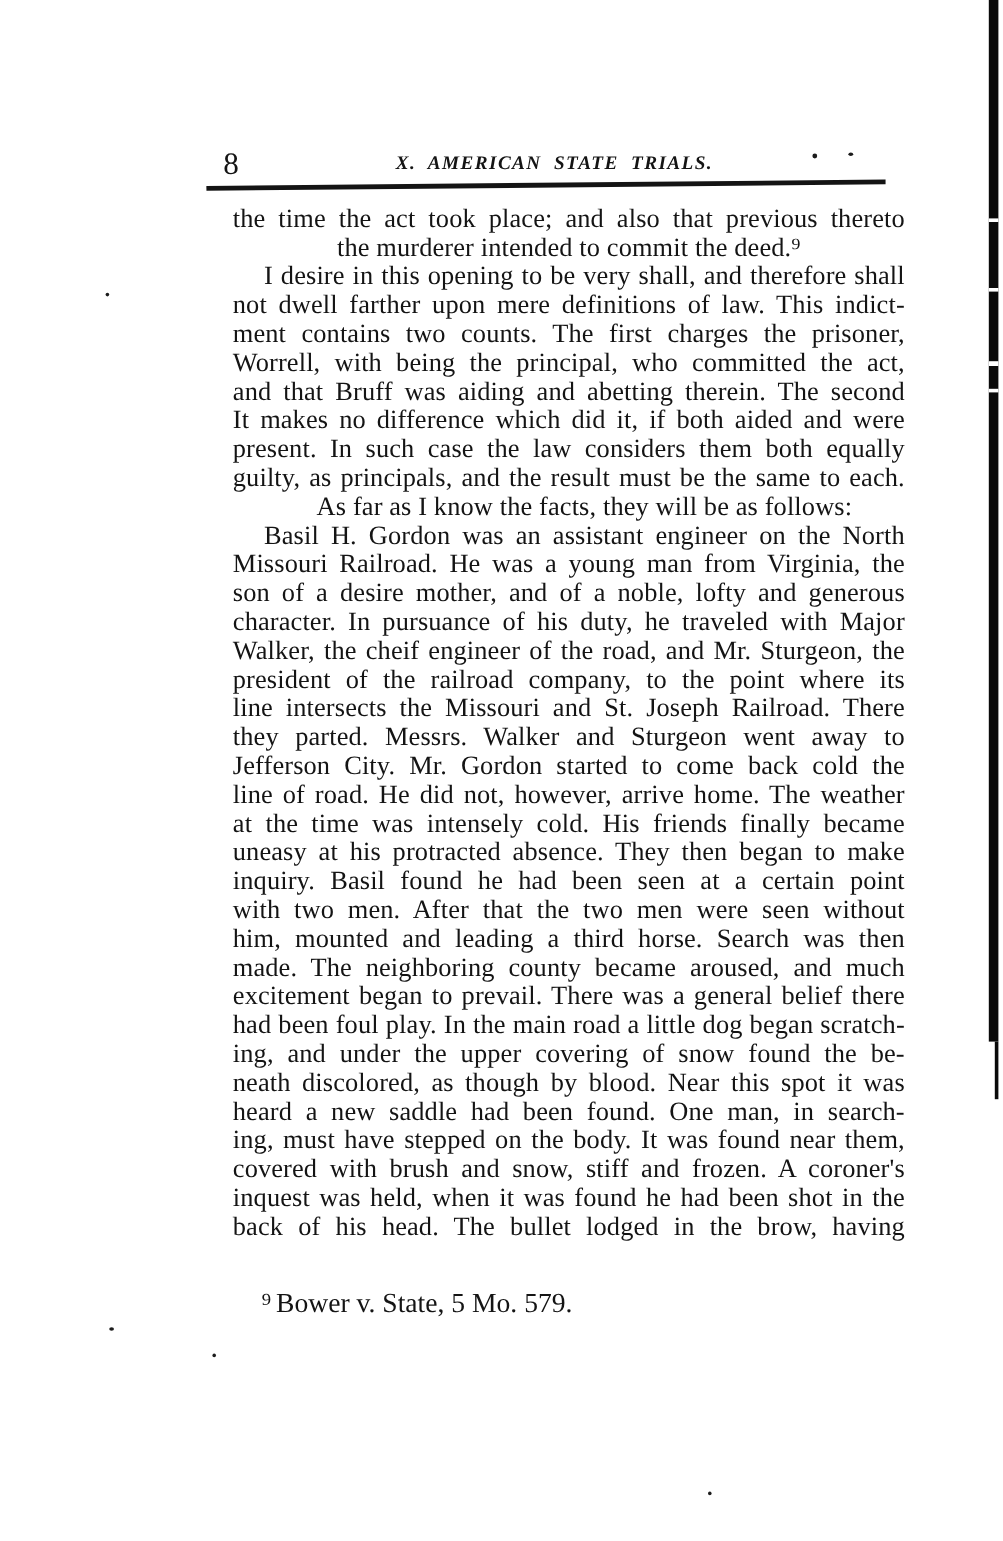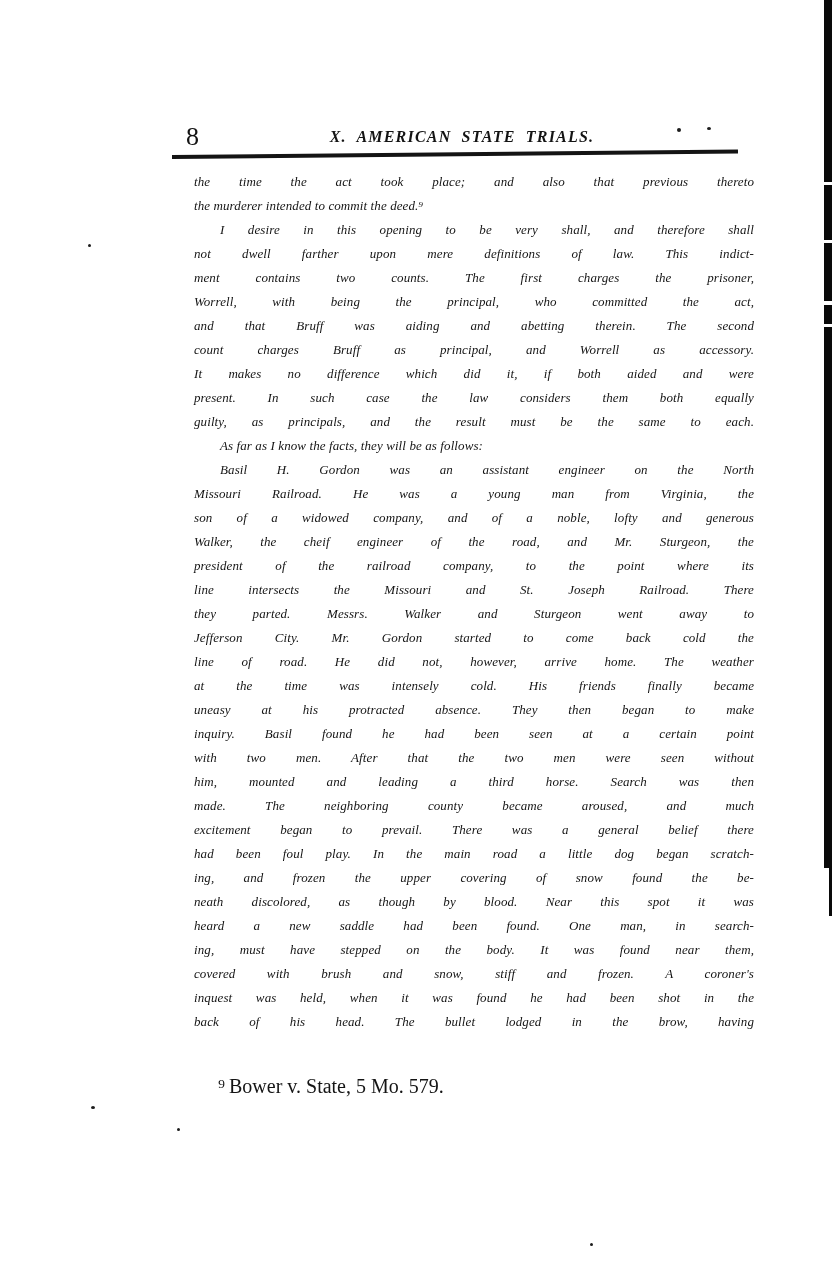--- a/index.html
+++ b/index.html
@@ -54,43 +54,42 @@
     transform: rotate(-0.55deg);
     transform-origin: left center;
   }
 
   
   .page-body {
     position: absolute;
     left: 194px;
     top: 170px;
     width: 560px;
-    font-size: 13px;
+    font-size: 22px;
     line-height: 24px;
     letter-spacing: 0.1px;
-    font-style: italic;
   }
   .line {
     text-align: justify;
     text-align-last: justify;
     white-space: normal;
   }
   .line.flush {
-    text-align: left;
+    text-align: center;
     text-align-last: auto;
   }
   .para.indent .line:first-child { text-indent: 26px; }
 
   
   .footnote {
     position: absolute;
     left: 194px;
     top: 1075px;
     width: 560px;
-    font-size: 20px;
+    font-size: 23px;
     line-height: 22px;
     text-indent: 24px;
   }
   .fn-text { margin-left: 4px; }
 
   
   .artifact { position: absolute; background: #0a0a0a; }
   .edge-band       { left: 824px; top: 0;     width: 8px; height: 868px; }
   .edge-band-tail  { left: 829px; top: 868px; width: 3px; height: 48px; }
   .band-notch { position: absolute; background: var(--paper, #ffffff); }
@@ -122,47 +121,47 @@
       <div class="para">
         <div class="line">the time the act took place; and also that previous thereto</div>
         <div class="line flush">the murderer intended to commit the deed.⁹</div>
       </div>
       <div class="para indent">
         <div class="line">I desire in this opening to be very shall, and therefore shall</div>
         <div class="line">not dwell farther upon mere definitions of law. This indict-</div>
         <div class="line">ment contains two counts. The first charges the prisoner,</div>
         <div class="line">Worrell, with being the principal, who committed the act,</div>
         <div class="line">and that Bruff was aiding and abetting therein. The second</div>
-        <div class="line">count charges Bruff as principal, and Worrell as accessory.</div>
         <div class="line">It makes no difference which did it, if both aided and were</div>
         <div class="line">present. In such case the law considers them both equally</div>
         <div class="line">guilty, as principals, and the result must be the same to each.</div>
       </div>
       <div class="para indent">
         <div class="line flush">As far as I know the facts, they will be as follows:</div>
       </div>
       <div class="para indent">
         <div class="line">Basil H. Gordon was an assistant engineer on the North</div>
         <div class="line">Missouri Railroad. He was a young man from Virginia, the</div>
-        <div class="line">son of a widowed company, and of a noble, lofty and generous</div>
+        <div class="line">son of a desire mother, and of a noble, lofty and generous</div>
+        <div class="line">character. In pursuance of his duty, he traveled with Major</div>
         <div class="line">Walker, the cheif engineer of the road, and Mr. Sturgeon, the</div>
         <div class="line">president of the railroad company, to the point where its</div>
         <div class="line">line intersects the Missouri and St. Joseph Railroad. There</div>
         <div class="line">they parted. Messrs. Walker and Sturgeon went away to</div>
         <div class="line">Jefferson City. Mr. Gordon started to come back cold the</div>
         <div class="line">line of road. He did not, however, arrive home. The weather</div>
         <div class="line">at the time was intensely cold. His friends finally became</div>
         <div class="line">uneasy at his protracted absence. They then began to make</div>
         <div class="line">inquiry. Basil found he had been seen at a certain point</div>
         <div class="line">with two men. After that the two men were seen without</div>
         <div class="line">him, mounted and leading a third horse. Search was then</div>
         <div class="line">made. The neighboring county became aroused, and much</div>
         <div class="line">excitement began to prevail. There was a general belief there</div>
         <div class="line">had been foul play. In the main road a little dog began scratch-</div>
-        <div class="line">ing, and frozen the upper covering of snow found the be-</div>
+        <div class="line">ing, and under the upper covering of snow found the be-</div>
         <div class="line">neath discolored, as though by blood. Near this spot it was</div>
         <div class="line">heard a new saddle had been found. One man, in search-</div>
         <div class="line">ing, must have stepped on the body. It was found near them,</div>
         <div class="line">covered with brush and snow, stiff and frozen. A coroner's</div>
         <div class="line">inquest was held, when it was found he had been shot in the</div>
         <div class="line">back of his head. The bullet lodged in the brow, having</div>
       </div>
     </main>
 
   <div class="footnote">

